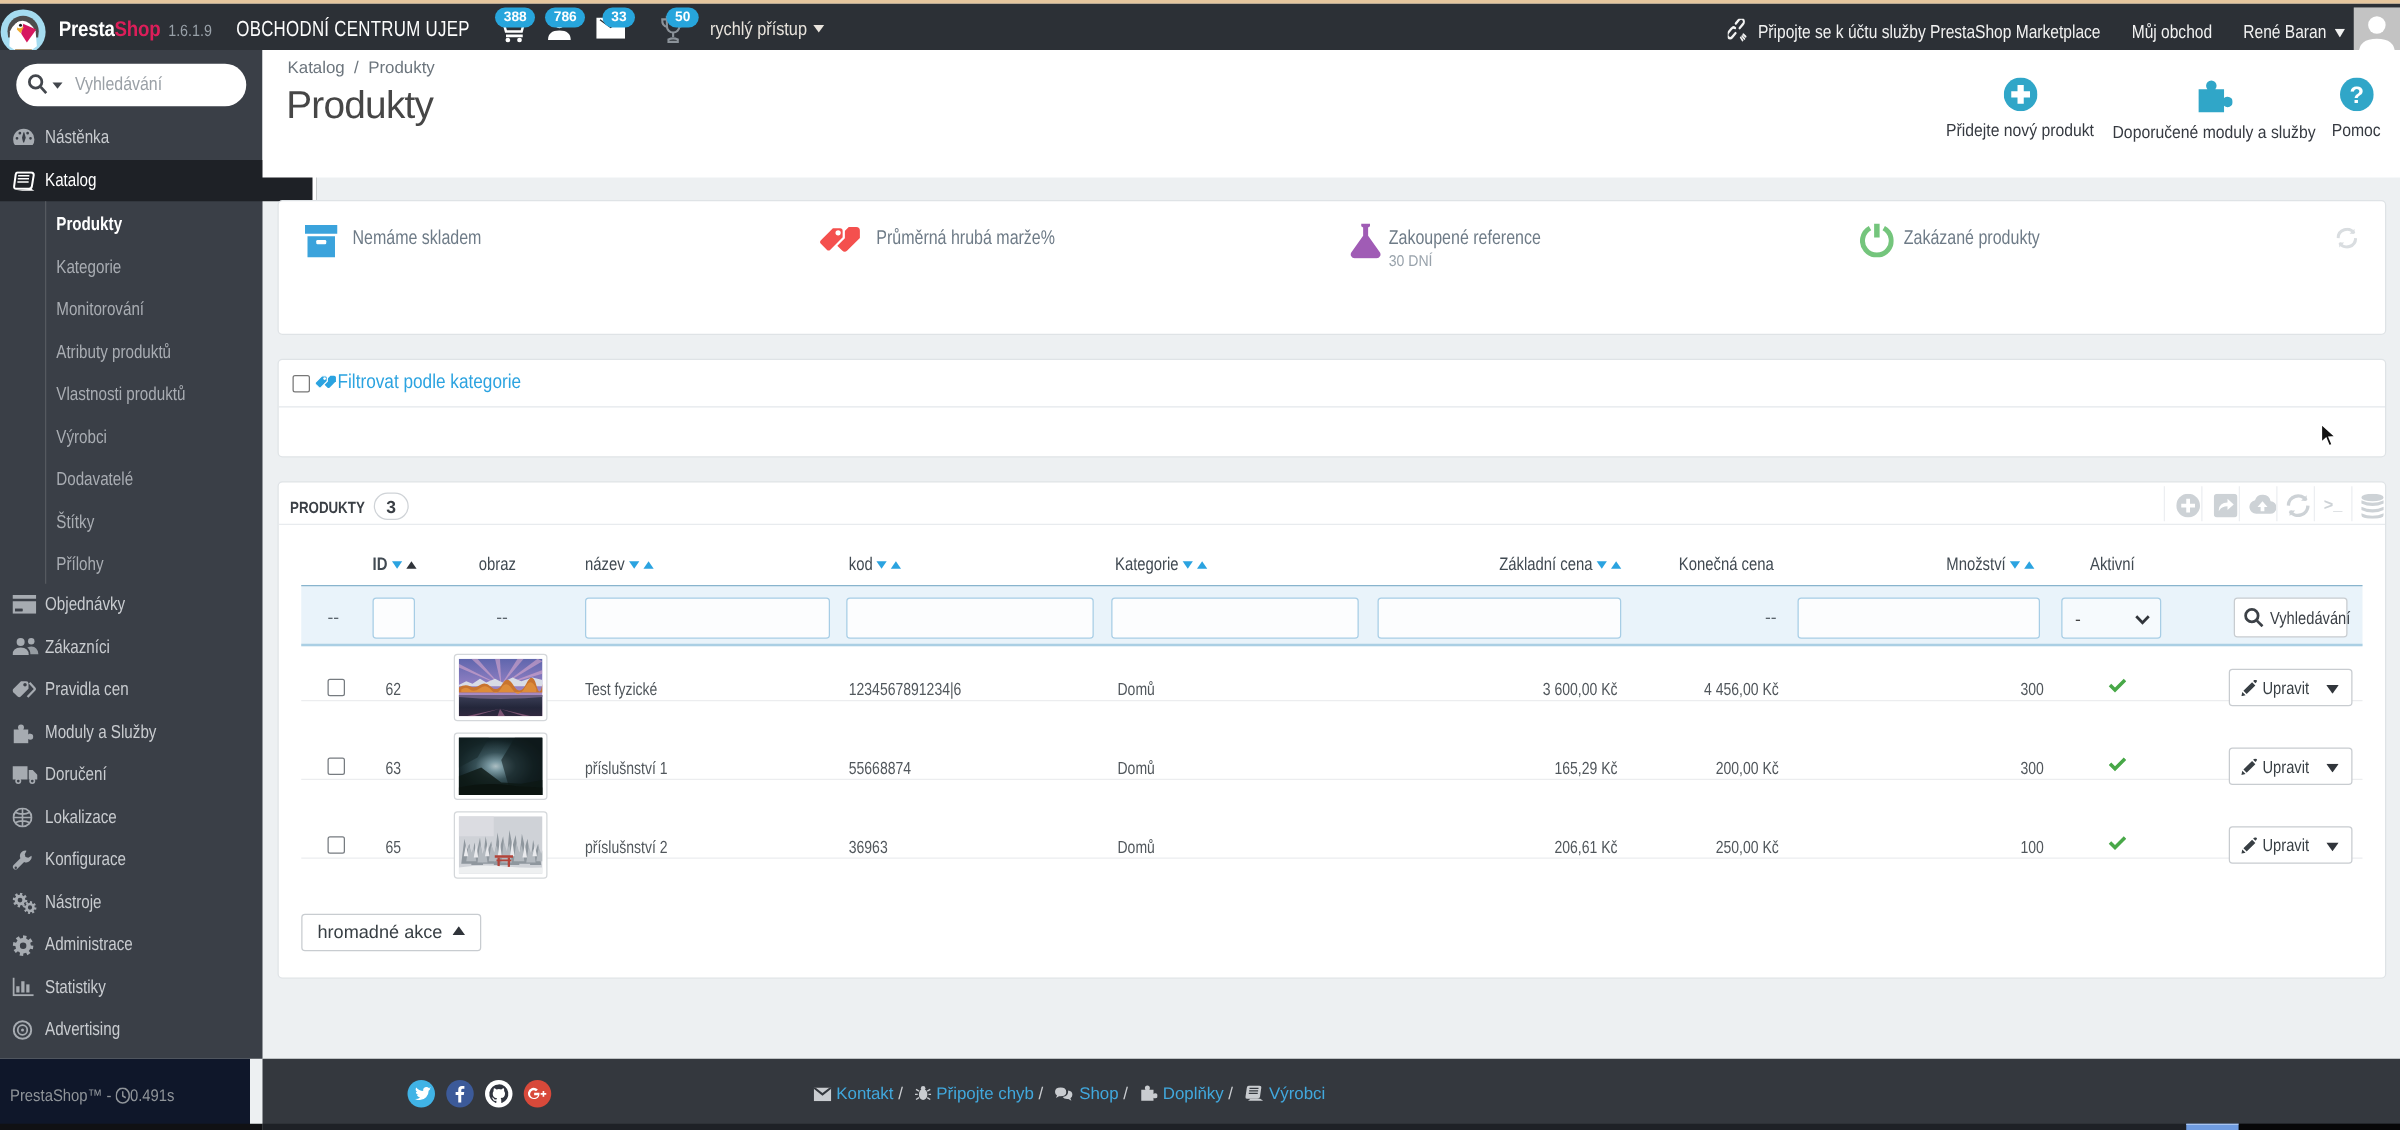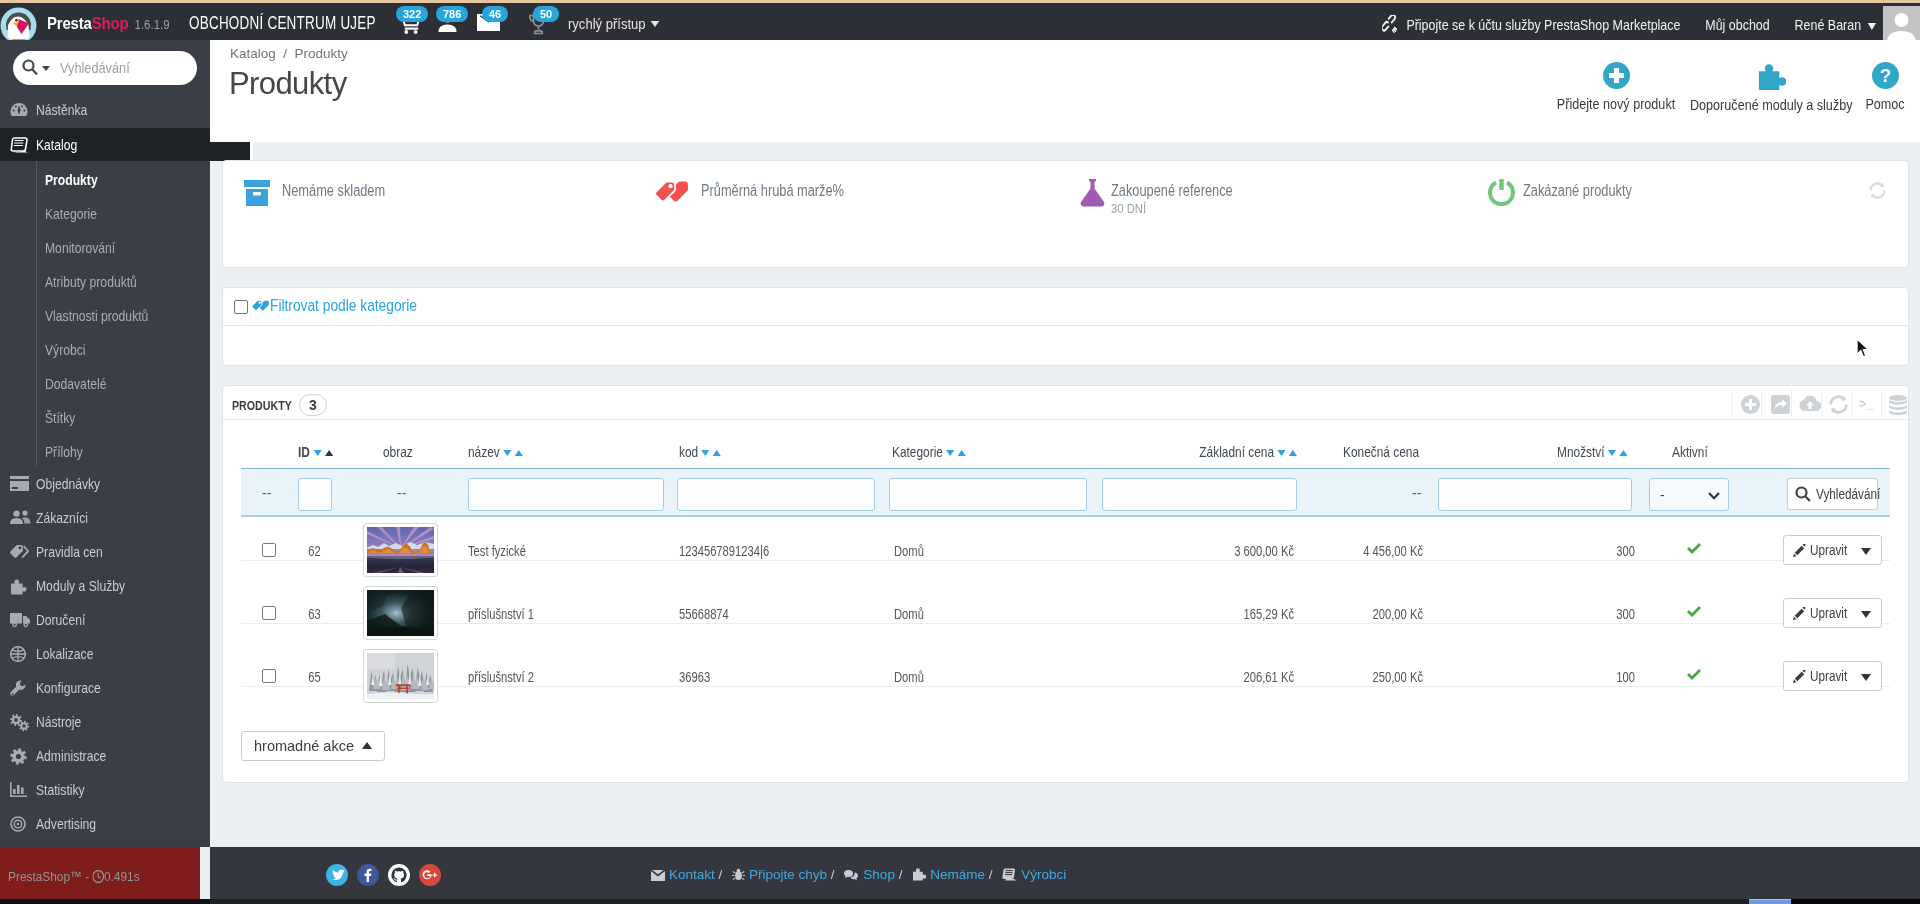--- a/index.html
+++ b/index.html
@@ -31,21 +31,21 @@
 .mitem{position:absolute;left:0;width:253px;height:34px;color:#c9ccd0;font-size:15px}
 .mitem .lbl{position:absolute;left:36px;top:8px;transform:scaleX(.81);transform-origin:0 50%;white-space:nowrap}
 .mitem .ic{position:absolute;left:10px;top:9px;color:#a6abb1}
 .mitem.active{background:#1e2126;color:#fff;height:33px}
 .mitem.active .ic{color:#fff}
 .mitem.active:after{content:"";position:absolute;right:0;top:1px;width:3px;height:32px;background:#fff}
 .sitem{position:absolute;left:45px;color:#a9adb3;font-size:15px;transform:scaleX(.81);transform-origin:0 50%;white-space:nowrap}
 .sitem.on{color:#fff;font-weight:700}
 #subline{left:36px;top:121px;width:1px;height:306px;background:#55595f}
 
-#sidefoot{left:0;top:847px;width:200px;height:57px;background:#7f1d1d;color:#8f9499;font-size:13.5px}
+#sidefoot{left:0;top:847px;width:200px;height:57px;background:#0f172a;color:#8f9499;font-size:13.5px}
 
 #pagehead{left:210px;top:40px;width:1710px;height:102px;background:#fff}
 #crumb{left:20px;top:6px;font-size:13.5px;color:#6c757d}
 #ptitle{left:19px;top:26px;font-size:31px;color:#464646;letter-spacing:-.6px}
 .hbtn{position:absolute;top:22px;text-align:center;color:#363a41;font-size:14px}
 .hbtn .cap{transform:scaleX(.9);transform-origin:50% 50%}
 .hbtn .cap{margin-top:7px;white-space:nowrap}
 .panel{position:absolute;left:222px;background:#fff;border:1px solid #dfe3e6;border-radius:4px}
 
 #kpi{top:160px;width:1687px;height:108px}
@@ -112,35 +112,35 @@
   <div class="abs" id="brand">Presta<span class="shop">Shop</span><span class="ver">1.6.1.9</span></div>
   <div class="abs" id="shopname">OBCHODNÍ CENTRUM UJEP</div>
   <div class="abs tbicon" style="left:397px">
       <svg width="24" height="22" viewBox="0 0 24 22">
         <path d="M1 1h3.2l1.2 3.4h17.3l-2.4 8.8H7.8L5.4 4.6 4.2 3.2H1z" fill="none" stroke="#fff" stroke-width="2"></path>
         <path d="M7.8 15.5h13.4v2.2H7.8z" fill="#fff"></path>
         <circle cx="9.3" cy="20" r="1.9" fill="#fff"></circle>
         <circle cx="18.6" cy="20" r="1.9" fill="#fff"></circle>
       </svg>
     </div>
-  <div class="abs badge" style="left:396px">322</div>
+  <div class="abs badge" style="left:396px">388</div>
   <div class="abs tbicon" style="left:437px">
       <svg width="21" height="21" viewBox="0 0 22 22" fill="#fff">
         <circle cx="11" cy="6.5" r="4.5"></circle>
         <path d="M1.5 21q0-8 9.5-8t9.5 8z"></path>
       </svg>
     </div>
   <div class="abs badge" style="left:436px">786</div>
   <div class="abs tbicon" style="left:477px;top:11px">
       <svg width="23" height="17" viewBox="0 0 23 17" fill="#fff">
         <path d="M0 0h23v17H0z"></path>
         <path d="M3 1.8l8.5 6 8.5-6" fill="none" stroke="#2c3036" stroke-width="1.2"></path>
       </svg>
     </div>
-  <div class="abs badge" style="left:482px">46</div>
+  <div class="abs badge" style="left:482px">33</div>
   <div class="abs tbicon" style="left:527px;color:#8b9299">
       <svg width="23" height="23" viewBox="0 0 23 23" fill="none" stroke="#8b9299" stroke-width="1.7">
         <path d="M6.5 1.5h10v7.5a5 5 0 0 1-10 0z"></path>
         <path d="M6.5 3.5H2.8q-.3 5.5 4 6M16.5 3.5h3.7q.3 5.5-4 6"></path>
         <path d="M11.5 14v3.5"></path>
         <path d="M7.8 21.5h7.4v-2q-3.7-1.6-7.4 0z"></path>
       </svg>
     </div>
   <div class="abs badge" style="left:533px">50</div>
   <div class="abs" id="quick">rychlý přístup<span class="car"></span></div>
@@ -639,21 +639,21 @@
         <path d="M0 0l7 5.5L14 0" fill="none" stroke="#34383e" stroke-width="1.6"></path>
       </svg><a>Kontakt</a> / <svg style="display:inline-block;vertical-align:-2px;margin:0 4px 0 6px" width="13" height="13" viewBox="0 0 13 13" fill="#c9ccd0">
         <ellipse cx="6.5" cy="7.5" rx="3.4" ry="4.5"></ellipse>
         <circle cx="6.5" cy="2.6" r="1.8"></circle>
         <path d="M0 7.5h2.2M10.8 7.5H13M.8 3.5l2.4 1.4M12.2 3.5L9.8 4.9M.8 11.6l2.4-1.5M12.2 11.6l-2.4-1.5" stroke="#c9ccd0" stroke-width="1.1"></path>
       </svg><a>Připojte chyb</a> / <svg style="display:inline-block;vertical-align:-2px;margin:0 4px 0 6px" width="15" height="12" viewBox="0 0 15 12" fill="#c9ccd0">
         <path d="M0 4.5Q0 1 4.5 1T9 4.5 4.5 8q-.6 0-1.3-.1L.8 9.3l.8-2Q0 6.2 0 4.5z"></path>
         <path d="M10.5 3.4q3.4.4 3.4 3.3 0 1.7-1.6 2.8l.8 2-2.4-1.4q-3.3.4-4.6-1.6 4.8-.6 4.4-5.1z"></path>
       </svg><a>Shop</a> / <svg style="display:inline-block;vertical-align:-2px;margin:0 4px 0 6px" width="14" height="14" viewBox="0 0 14 14">
         <path d="M1 4.7 H4.4 A2 2 0 0 1 3.9 3.3 A2 2 0 0 1 7.9 3.3 A2 2 0 0 1 7.4 4.7 H10.8 V8.1 A2 2 0 0 1 12.2 7.6 A2 2 0 0 1 12.2 11.6 A2 2 0 0 1 10.8 11.1 V13.5 H1 Z" fill="#c9ccd0"></path>
-      </svg><a>Nemáme</a> / <svg style="display:inline-block;vertical-align:-2px;margin:0 4px 0 6px" width="15" height="13" viewBox="0 0 15 13" fill="#c9ccd0">
+      </svg><a>Doplňky</a> / <svg style="display:inline-block;vertical-align:-2px;margin:0 4px 0 6px" width="15" height="13" viewBox="0 0 15 13" fill="#c9ccd0">
         <path d="M3 0.5h8.5q1.8 0 1.5 1.8l-1 7q-.3 1.7-2 1.7H1.5q-1.4 0-1.1-1.7l1-7Q1.6 0.5 3 0.5z"></path>
         <path d="M3.6 2.6h7.2M3.3 4.6h7.2M3 6.6h7.2" stroke="#34383e" stroke-width="1" fill="none"></path>
         <path d="M12.2 11l2.3 1.6H2.2q1.5-.3 1.8-1.6z"></path>
       </svg><a>Výrobci</a></div>
 </div>
 <div class="abs" id="botbar"></div>
 <div class="abs" style="left:0;top:899px;width:210px;height:5px;background:#101114"></div>
 <div class="abs" style="left:1749px;top:899px;width:42px;height:5px;background:#6f9ce1;border-top:1px solid #a8c4ef"></div>
 <div class="abs" style="left:1791px;top:899px;width:129px;height:5px;background:#070708"></div>
 <svg class="abs" style="left:1856px;top:338px" width="15" height="22" viewBox="0 0 15 22">

